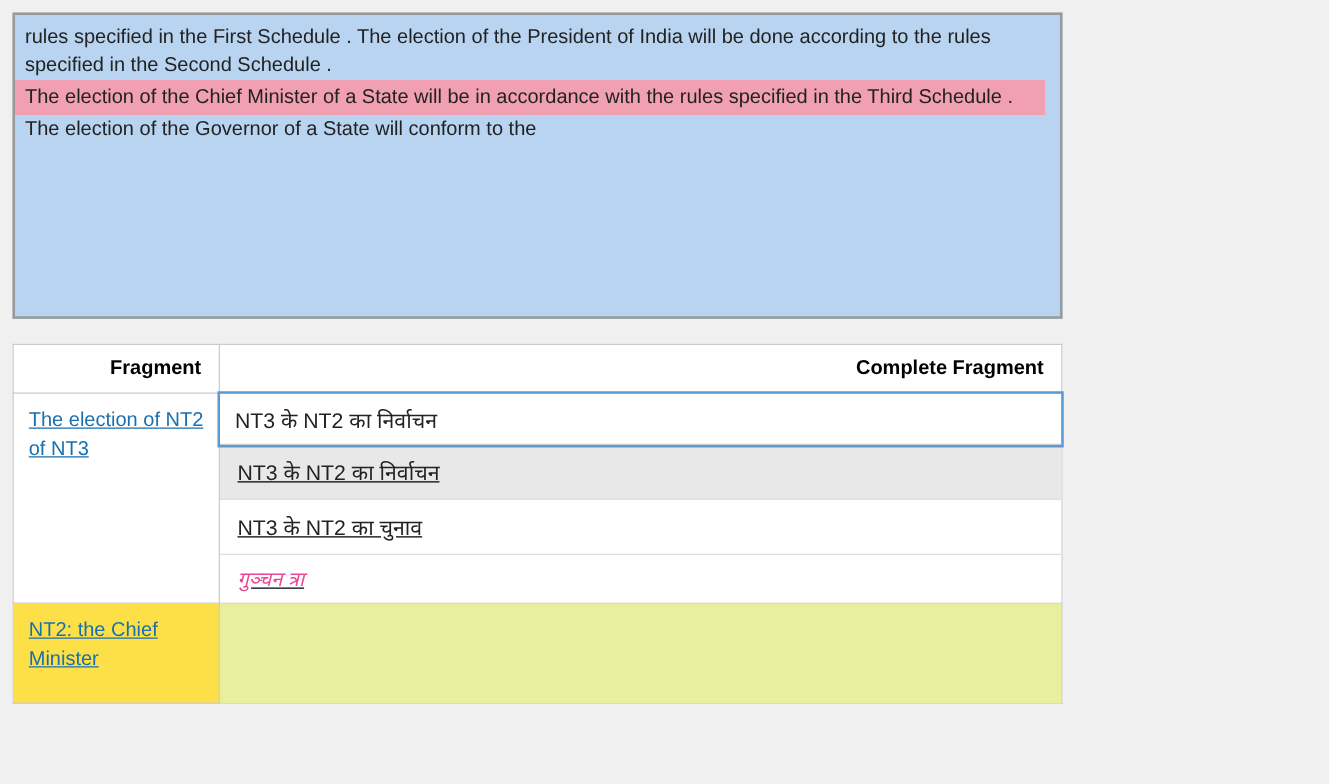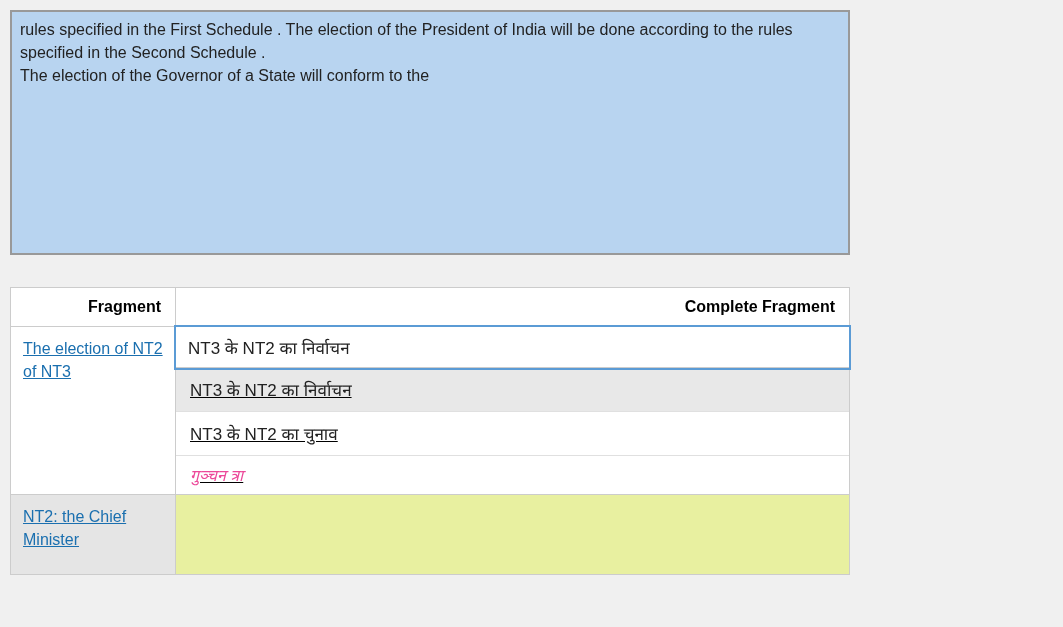--- a/index.html
+++ b/index.html
@@ -13,21 +13,21 @@
     }
 
     
     .text-area-container {
       width: 840px;
       height: 245px;
       border: 2px solid #999;
       background: #b8d4f0;
       overflow: hidden;
       position: relative;
-      margin-bottom: 32px;
+      margin-bottom: 20px;
     }
 
     .text-area-inner {
       padding: 6px 8px;
       line-height: 1.45;
       font-size: 16px;
       color: #222;
       height: 100%;
       overflow-y: scroll;
       padding-right: 20px;
@@ -77,21 +77,21 @@
 
     .fragment-cell {
       width: 165px;
       padding: 10px 12px;
       font-size: 16px;
       color: #1a6faf;
       line-height: 1.45;
     }
 
     .fragment-cell.yellow-bg {
-      background: #e5e5e5;
+      background: #fde047;
       margin-top: 44px;
     }
 
     .complete-fragment-cell {
       padding: 0;
       position: relative;
     }
 
     
     .input-dropdown-wrapper {
@@ -142,20 +142,21 @@
       height: 80px;
     }
   </style>
 </head>
 <body>
 
 <div class="text-area-container">
   <div class="text-area-inner">
     <span>rules specified in the First Schedule . The election of the President of India will be done according to the rules specified in the Second Schedule .</span>
     <br>
+    <span class="highlight-pink">The election of the Chief Minister of a State will be in accordance with the rules specified in the Third Schedule .</span>
     <span>The election of the Governor of a State will conform to the</span>
   </div>
 </div>
 
 <table class="fragment-table">
   <thead>
     <tr>
       <th>Fragment</th>
       <th>Complete Fragment</th>
     </tr>

